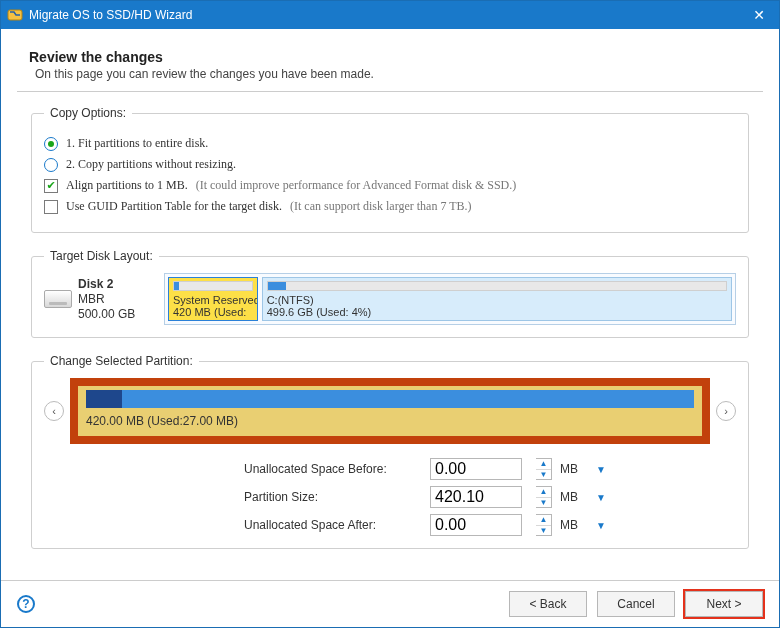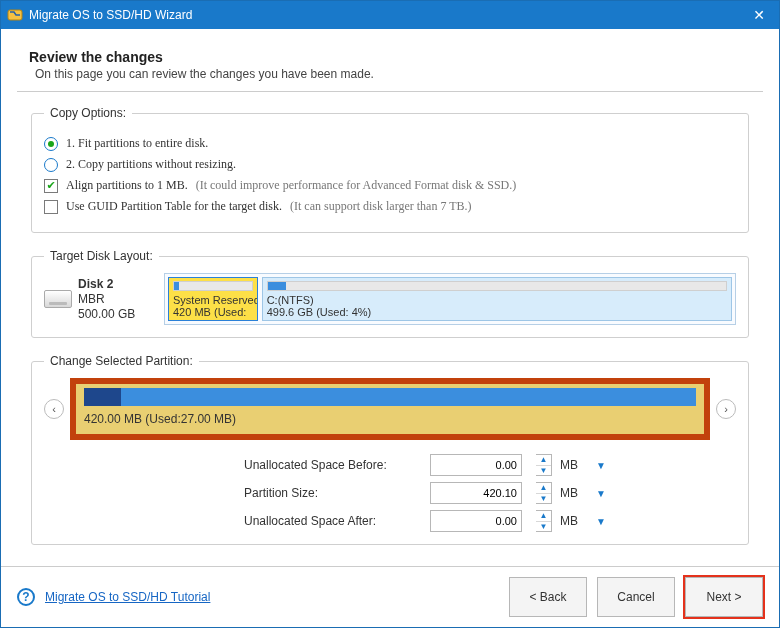--- a/index.html
+++ b/index.html
@@ -87,41 +87,40 @@
 
   
   .csp-row { display:flex; align-items:stretch; gap:6px; }
   .nav-circle {
     width: 20px; height: 20px; border:1px solid #bbb; border-radius:50%;
     display:flex; align-items:center; justify-content:center;
     align-self:center; color:#555; background:#fff; cursor:pointer;
     font-size: 11px;
   }
   .csp-bar {
-    flex:1; border:6px solid #c2410c; background:#e9cf72;
+    flex:1; border:8px solid #c2410c; background:#e9cf72;
     padding: 0 8px 8px 8px;
   }
   .csp-bar .bar {
     height: 18px; background:#3b8ede; position:relative; margin-top:4px;
   }
   .csp-bar .bar .used { position:absolute; left:0; top:0; bottom:0; background:#1e478c; }
   .csp-bar .lbl { margin-top:6px; color:#333; }
 
   .form-grid {
     display:grid;
     grid-template-columns: 180px 100px 18px 26px 18px;
     gap: 6px 6px;
     align-items: center;
     margin: 14px 0 0 200px;
   }
   .form-grid label { text-align: left; }
   .num-input {
-    border:1px solid #b7b7b7; height:22px; padding: 2px 4px; font-family:inherit; font-size:11px;
+    border:1px solid #b7b7b7; height:22px; padding: 2px 4px; font-family:inherit; font-size:16px;
     width: 92px;
-    text-align: right;
   }
   .spinner {
     width: 16px; height: 22px; border:1px solid #b7b7b7; border-left:none;
     display:flex; flex-direction:column;
   }
   .spinner .sp { flex:1; display:flex; align-items:center; justify-content:center; font-size:8px; color:#1979ca; border-top:1px solid #d8d8d8; cursor:pointer;}
   .spinner .sp:first-child{border-top:none;}
   .dropdown-arrow { color:#1979ca; font-size:10px; cursor:pointer; padding-left:4px; }
 
   
@@ -132,21 +131,21 @@
     display:flex; align-items:center; gap: 10px;
     background:#fff;
   }
   .help-icon {
     width: 18px; height:18px; border:2px solid #1979ca; border-radius:50%;
     color:#1979ca; font-weight:700; font-size:12px; display:flex; align-items:center; justify-content:center;
   }
   .link { color:#1666c4; text-decoration: underline; cursor:pointer; }
   .footer .spacer { flex:1; }
   .btn {
-    min-width: 78px; height: 40px;
+    min-width: 78px; height: 26px;
     border:1px solid #b7b7b7; background:#f4f4f4;
     font-family:inherit; font-size:12px; color:#333;
     display:flex; align-items:center; justify-content:center;
     cursor:pointer;
   }
   .btn-highlight { outline: 2px solid #e4321c; outline-offset: 0; }
 </style>
 </head>
 <body>
 
@@ -257,18 +256,17 @@
           <div class="sp">▼</div>
         </div>
       <span>MB</span>
       <span class="dropdown-arrow">▼</span>
     </div>
   </fieldset>
 </div>
 
 <div class="footer">
   <span class="help-icon">?</span>
-  <span class="link">Migrate OS to SSD/HD Tutorial</span>
   <span class="spacer"></span>
   <div class="btn">&lt; Back</div>
   <div class="btn">Cancel</div>
   <div class="btn btn-highlight">Next &gt;</div>
 </div>
 
 </body></html>

